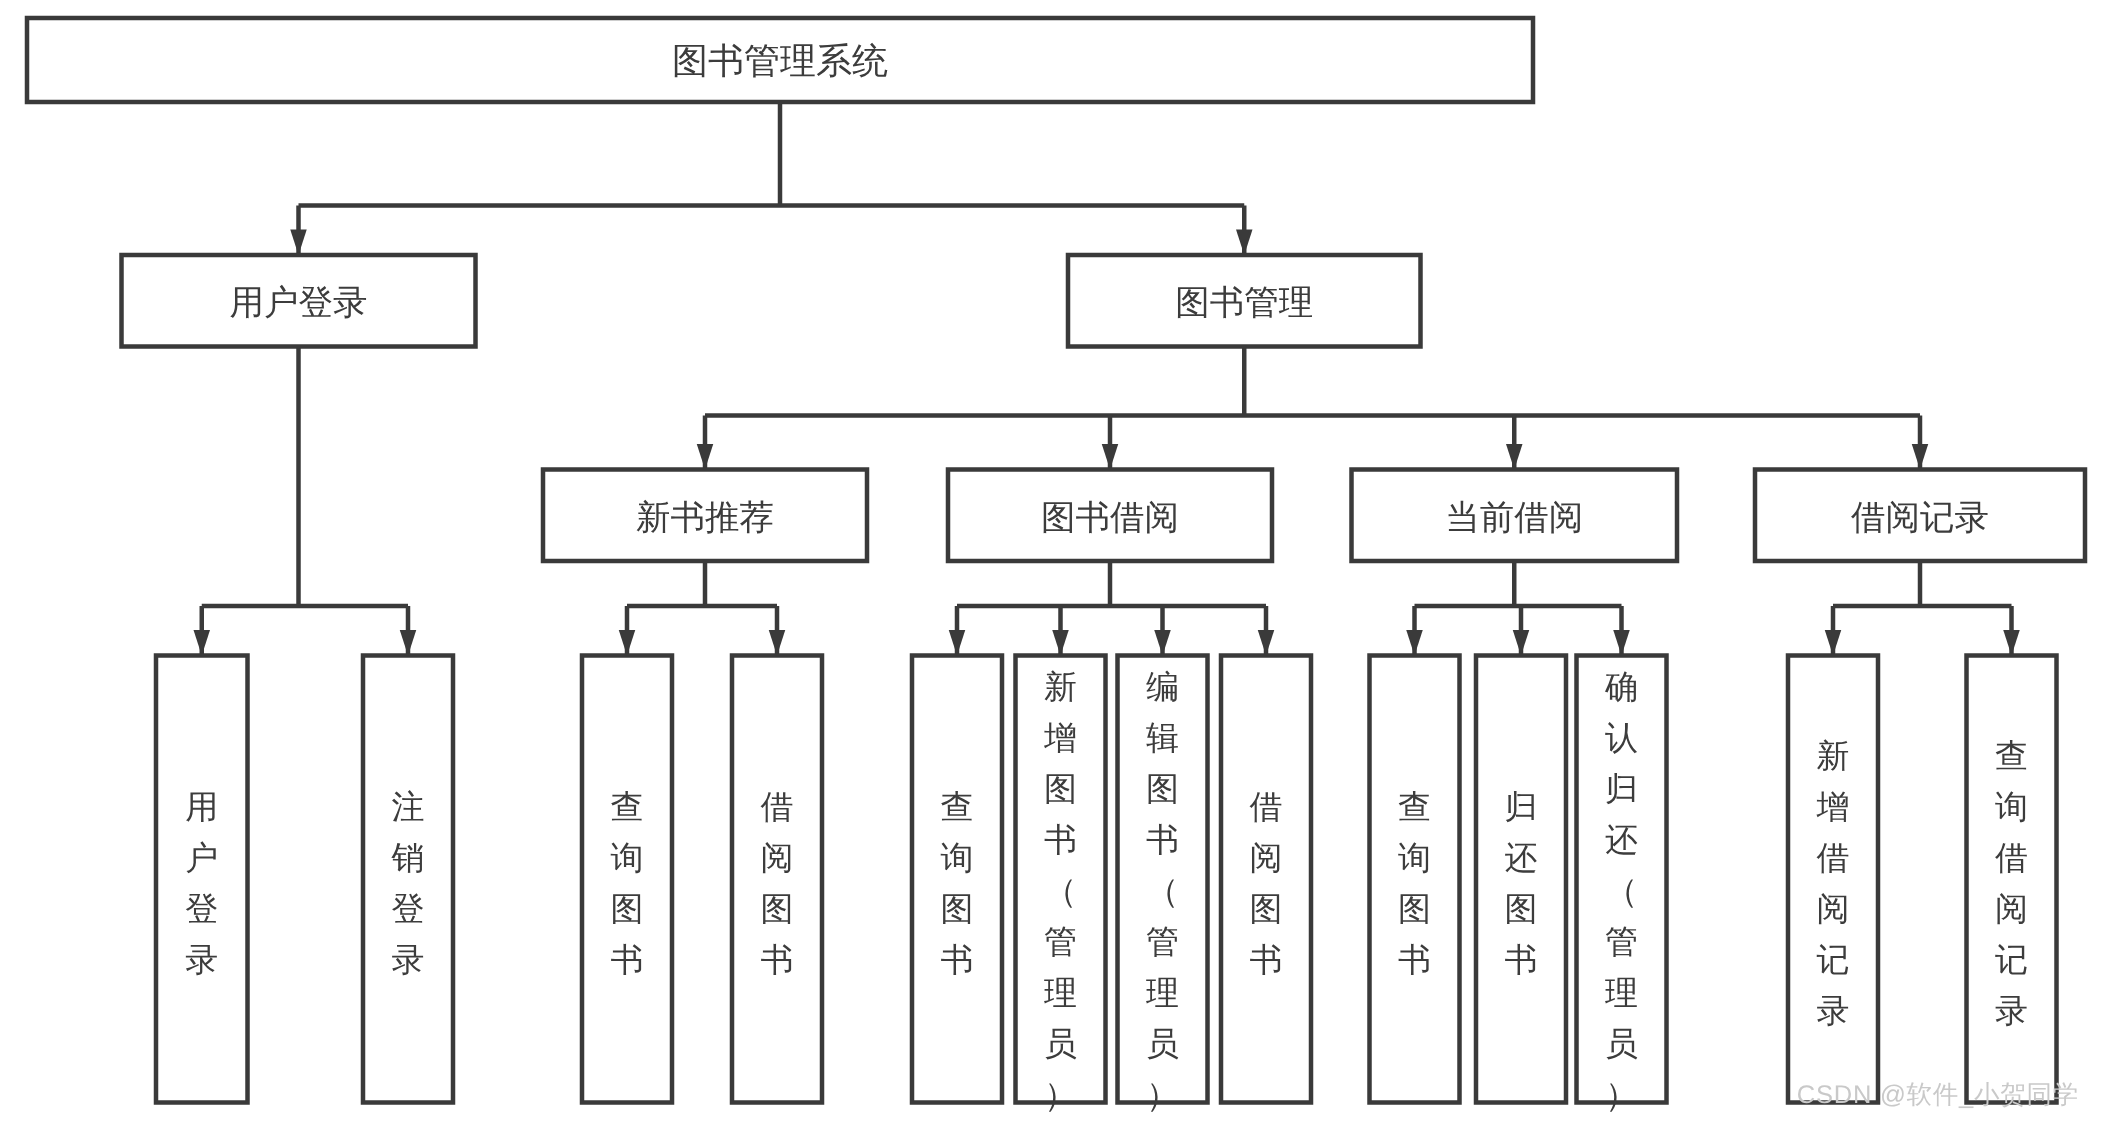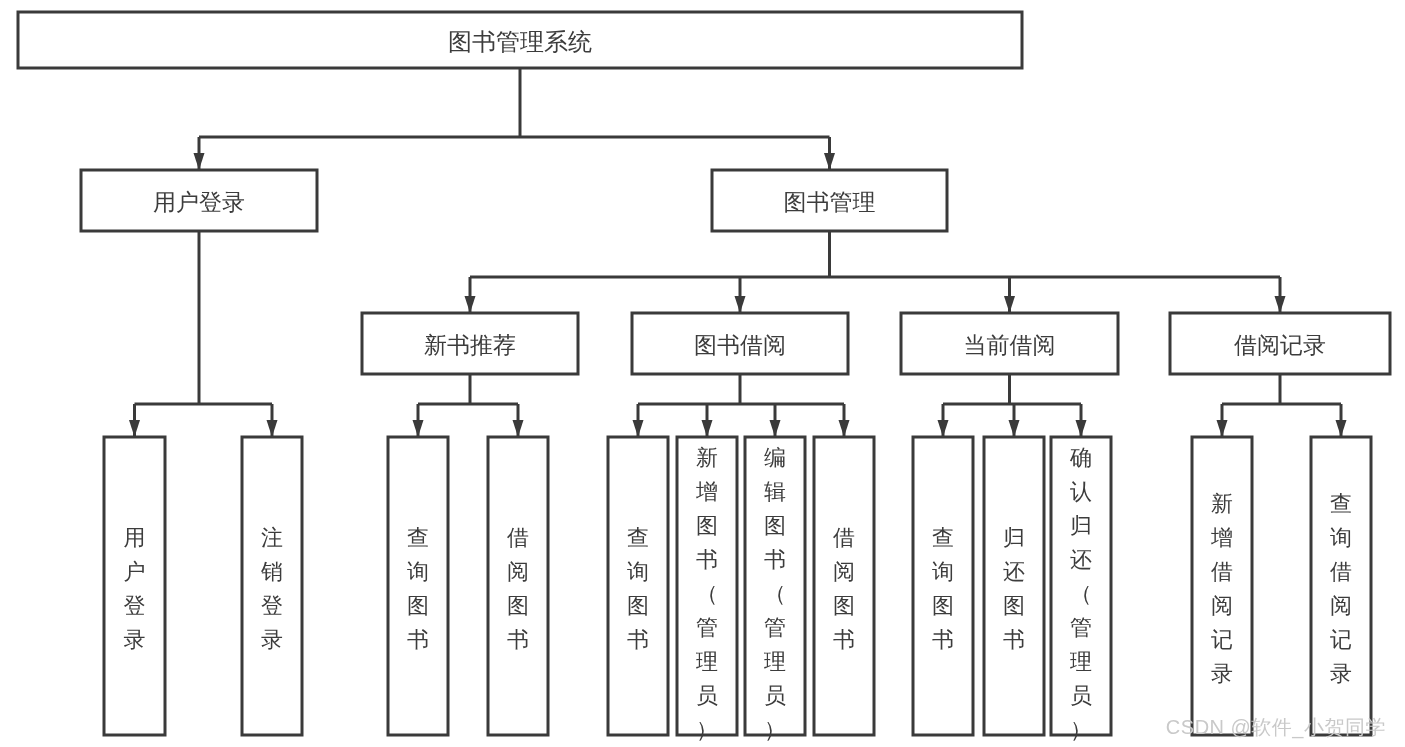--- a/index.html
+++ b/index.html
@@ -22,21 +22,21 @@
     text-anchor:middle;
     dominant-baseline:central;
   }
   .label-h{font-size:23px;}
   .label-root{font-size:24px;}
   .label-v{font-size:22px;text-anchor:middle;}
 
   .watermark{
     position:absolute;
     right:14px;bottom:6px;
-    font-size:20px;
+    font-size:17px;
     color:#c9c9c9;
     letter-spacing:0.5px;
     white-space:nowrap;
     font-family:"Liberation Sans","DejaVu Sans",sans-serif;
     pointer-events:none;
   }
 </style>
 </head>
 <body>
 

